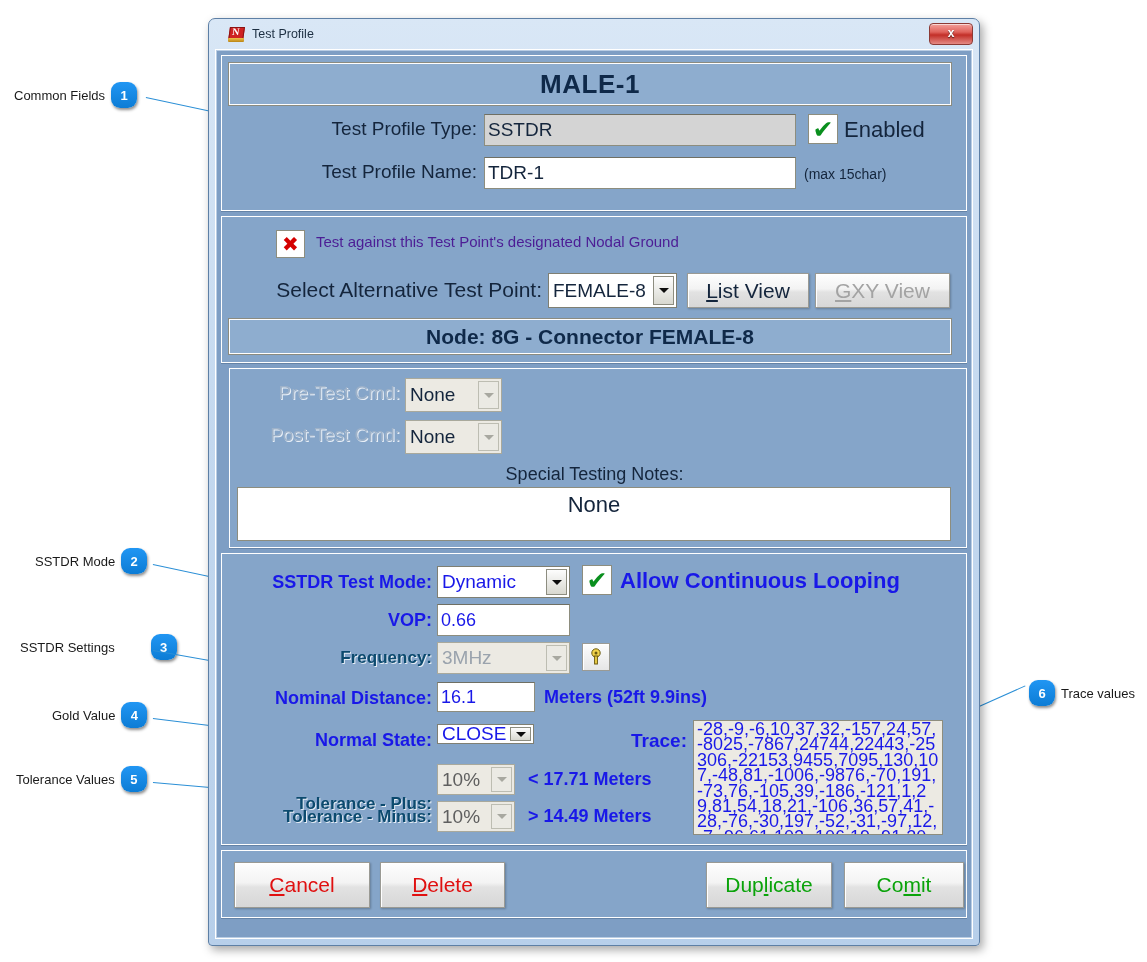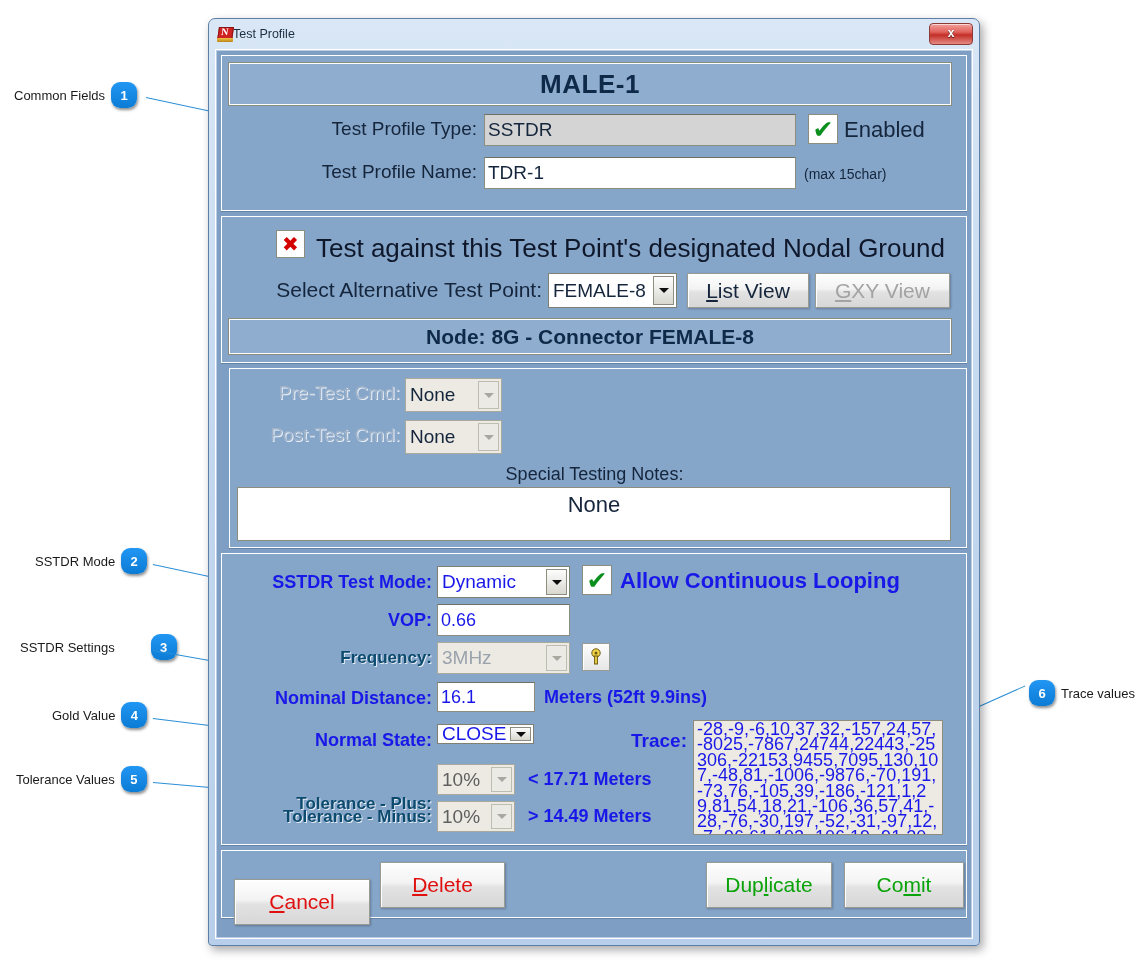--- a/index.html
+++ b/index.html
@@ -23,21 +23,21 @@
 
   
   #window{
     position:absolute;left:208px;top:18px;width:772px;height:928px;
     border:1px solid #5d7fa5;border-radius:7px 7px 4px 4px;
     background:linear-gradient(180deg,#d9e7f6 0%,#c3d8ef 45%,#b7cfea 100%);
     box-shadow:3px 4px 10px rgba(0,0,0,.35);
     box-sizing:border-box;
   }
   #titlebar{
-    height:30px;display:flex;align-items:center;padding:0 4px 0 8px;gap:0;
+    height:30px;display:flex;align-items:center;padding:0 4px 0 19px;gap:8px;
     border-radius:6px 6px 0 0;
   }
   .title-ico{width:16px;height:16px;position:relative;flex:0 0 auto;}
   .title-ico .bk{position:absolute;left:1px;top:1px;width:13px;height:12px;
      background:#cf2222;transform:skewX(-8deg);border:1px solid #8b1212;}
   .title-ico .bk:after{content:"N";position:absolute;left:2px;top:-2px;color:#fff;
      font-size:10px;font-weight:bold;font-family:"Liberation Serif",serif;}
   .title-ico .base{position:absolute;left:0;bottom:0;width:16px;height:4px;
      background:linear-gradient(180deg,#f2c14a,#b98414);border-radius:1px;}
   #title-text{font-size:12.5px;color:#1d2f42;flex:1;}
@@ -215,21 +215,21 @@
 
       <span class="lbl" style="position:absolute;left:10px;top:105px;width:245px;">Test Profile Name:</span>
       <div class="txt" style="position:absolute;left:262px;top:101px;width:312px;height:32px;">TDR-1</div>
       <span style="position:absolute;left:582px;top:110px;font-size:14px;color:#14253c;">(max 15char)</span>
     </div>
 
     <div class="panel" style="height:147px;">
       <div class="chk" style="position:absolute;left:54px;top:13px;width:29px;height:28px;">
         <span class="cross">✖</span>
       </div>
-      <span style="position:absolute;left:94px;top:16px;font-size:26px;color:#0f172a;">Test against this Test Point's designated Nodal Ground</span>
+      <span style="position:absolute;left:94px;top:16px;font-size:15px;color:#4c1d95;">Test against this Test Point's designated Nodal Ground</span>
 
       <span class="lbl" style="position:absolute;left:0px;top:61px;width:320px;font-size:21px;">Select Alternative Test Point:</span>
       <div class="combo dark" style="position:absolute;left:326px;top:56px;width:129px;height:35px;">
         <span>FEMALE-8</span>
         <span class="arrow">
             <span class="tri"></span>
           </span>
       </div>
 
       <div class="btn" style="position:absolute;left:465px;top:56px;width:122px;height:35px;">
@@ -326,21 +326,21 @@
             <span class="tri"></span>
           </span>
       </div>
       <span class="unit" style="position:absolute;left:306px;top:252px;">&gt; 14.49 Meters</span>
 
       <span class="lbl-blue" style="position:absolute;left:370px;top:176px;width:95px;font-size:19px;">Trace:</span>
       <div id="trace-box" style="top:166px;">-28,-9,-6,10,37,32,-157,24,57,-8025,-7867,24744,22443,-25306,-22153,9455,7095,130,107,-48,81,-1006,-9876,-70,191,-73,76,-105,39,-186,-121,1,29,81,54,18,21,-106,36,57,41,-28,-76,-30,197,-52,-31,-97,12,-7,-96,61,102,-106,19,-91,20</div>
     </div>
 
     <div class="panel" style="height:68px;margin-bottom:0;">
-      <div class="btn" style="position:absolute;left:12px;top:28px;width:136px;height:46px;color:#e01010;align-items:center;">
+      <div class="btn" style="position:absolute;left:12px;top:11px;width:136px;height:46px;color:#e01010;align-items:center;">
         <span><u>C</u><span>ancel</span></span>
       </div>
       <div class="btn" style="position:absolute;left:158px;top:11px;width:125px;height:46px;color:#e01010;">
         <span><u>D</u><span>elete</span></span>
       </div>
       <div class="btn" style="position:absolute;left:484px;top:11px;width:126px;height:46px;color:#0aa30a;">
         <span><span>Dup</span><u>l</u><span>icate</span></span>
       </div>
       <div class="btn" style="position:absolute;left:622px;top:11px;width:120px;height:46px;color:#0aa30a;">
         <span><span>Co</span><u>m</u><span>it</span></span>

